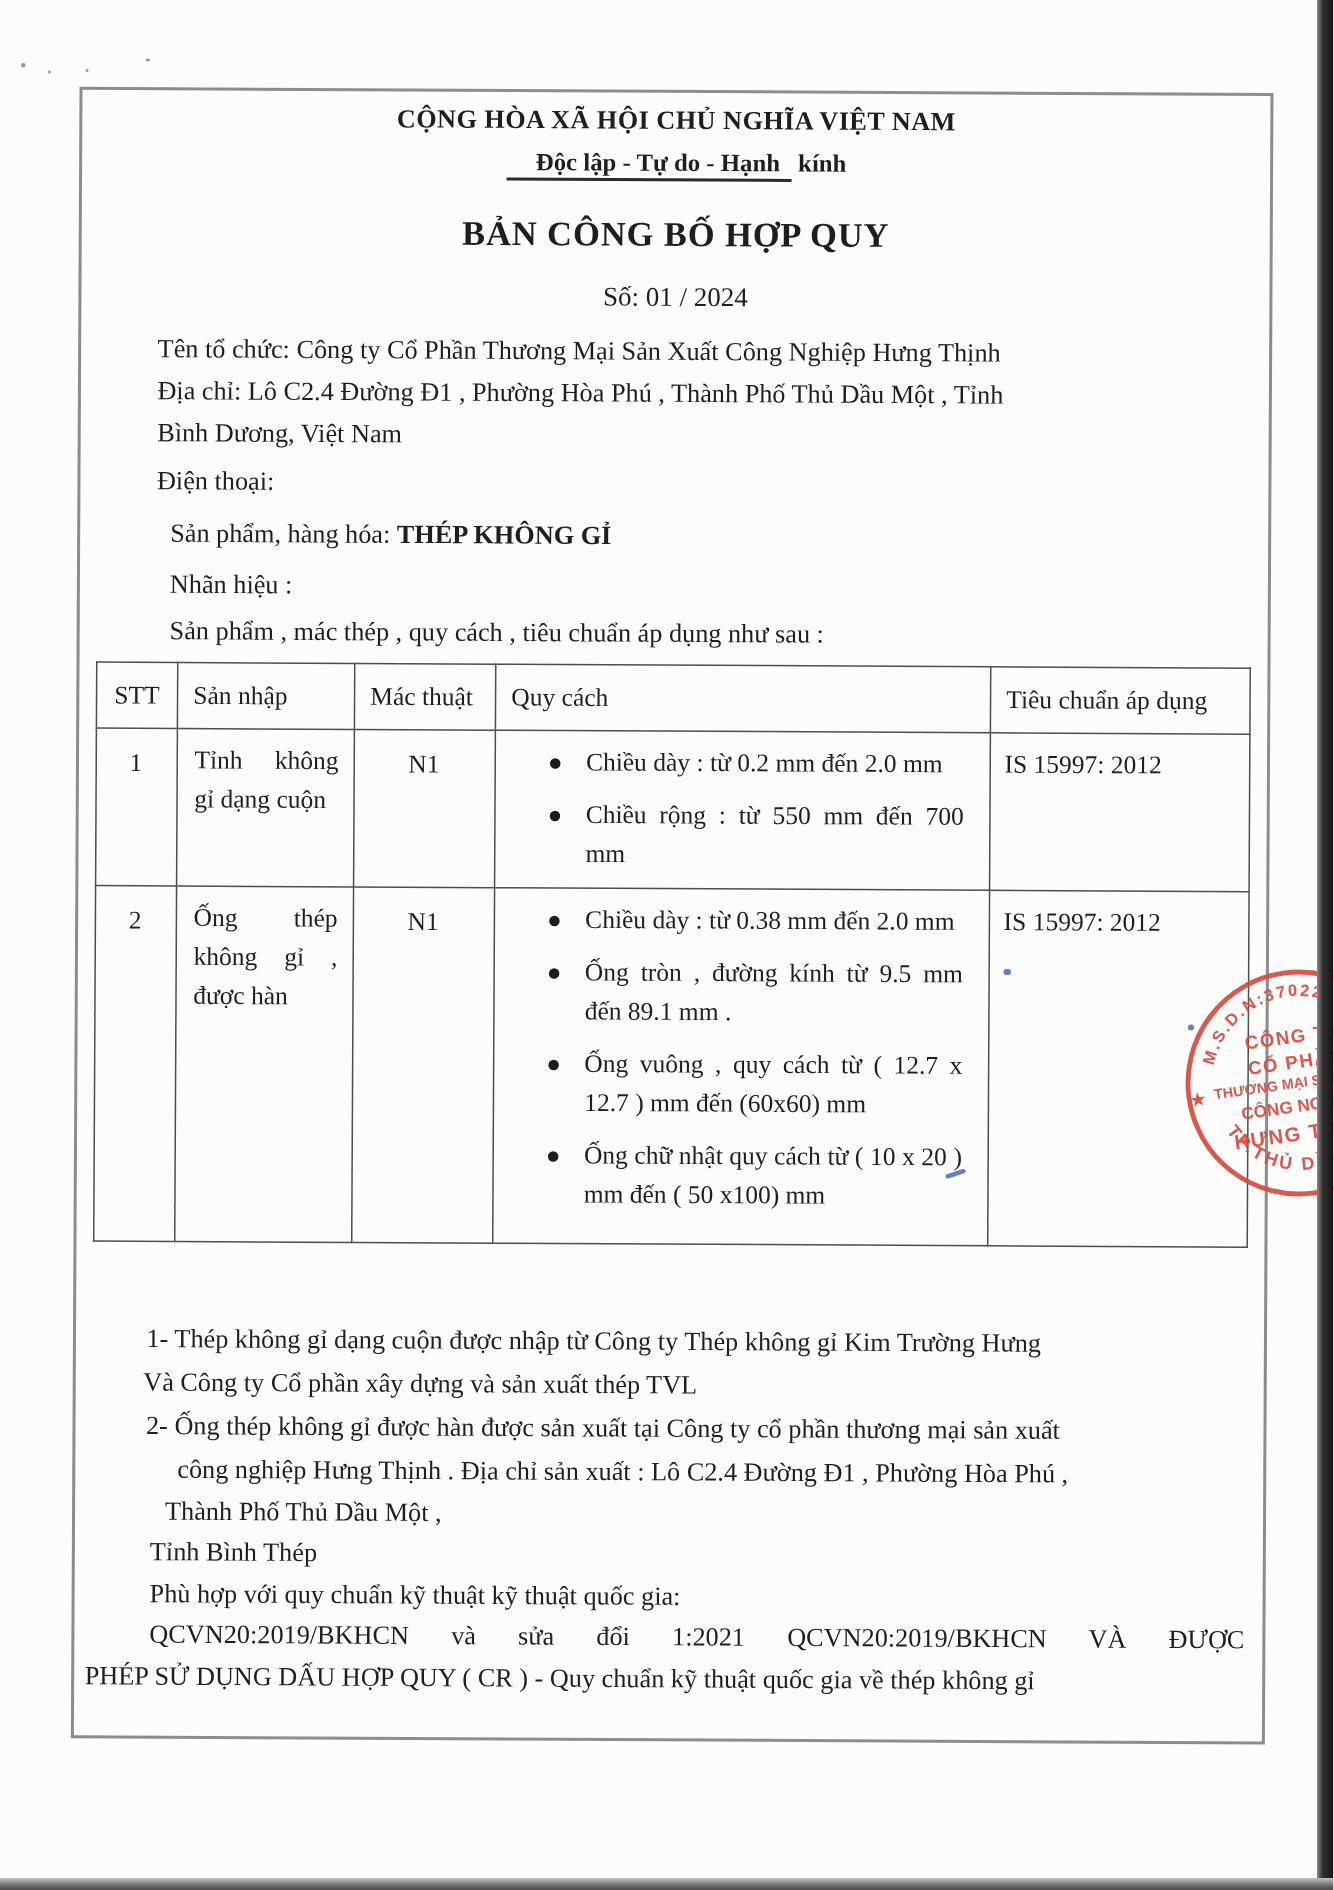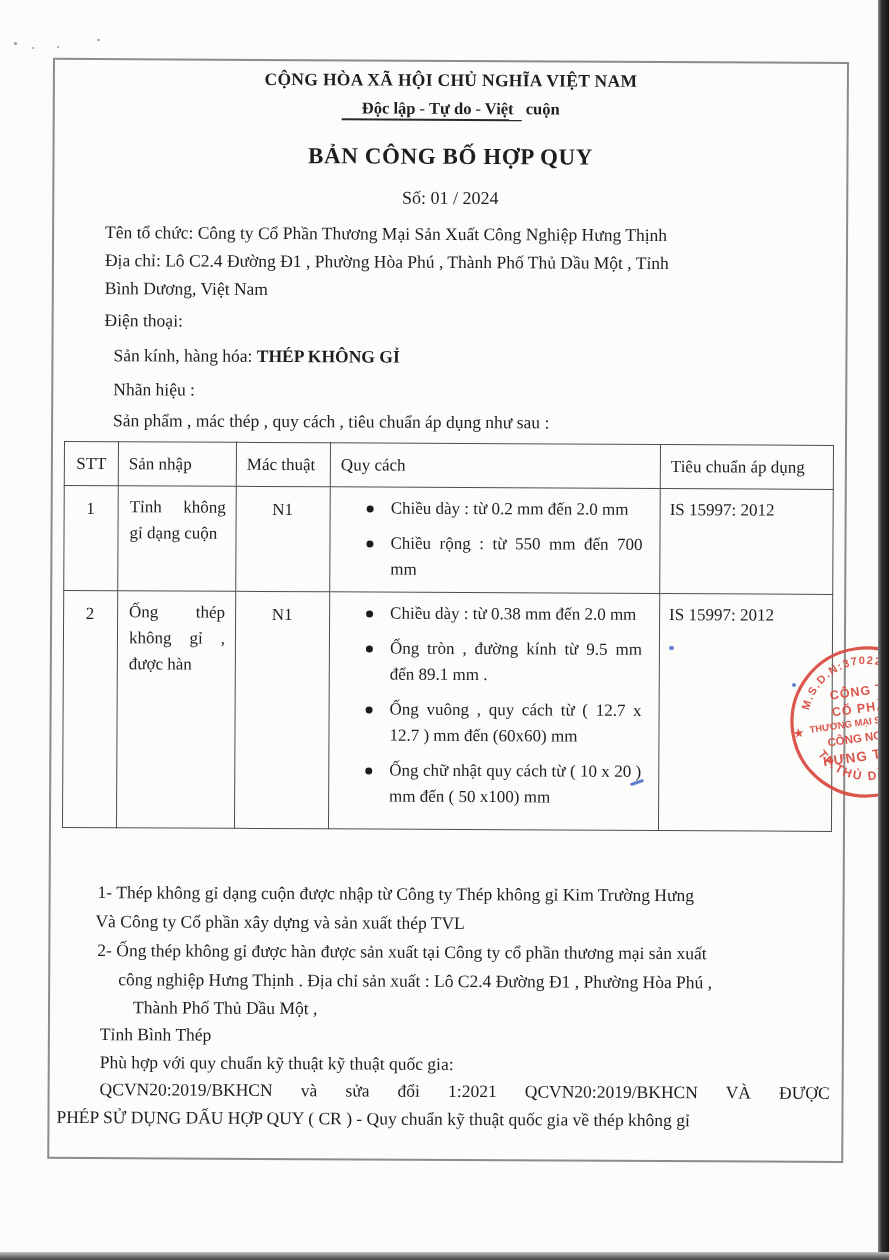--- a/index.html
+++ b/index.html
@@ -69,32 +69,32 @@
   <div class="speckle" style="left:57px;top:46px;width:2px;height:2px;"></div>
 
   <div class="pen-mark" style="left:669px;top:646px;width:5px;height:4px;"></div>
   <div class="pen-mark" style="left:792px;top:683px;width:4px;height:4px;"></div>
   <div class="pen-mark" style="left:630px;top:781px;width:14px;height:3px;transform:rotate(-18deg);"></div>
 
   <div class="frame">
 
     <div class="abs center republic">CỘNG HÒA XÃ HỘI CHỦ NGHĨA VIỆT NAM</div>
     <div class="abs center motto">
-      <span class="u">Độc lập - Tự do - Việt</span>
-      <span>cuộn</span>
+      <span class="u">Độc lập - Tự do - Hạnh</span>
+      <span>kính</span>
     </div>
     <div class="abs center doc-title">BẢN CÔNG BỐ HỢP QUY</div>
     <div class="abs center doc-number">Số: 01 / 2024</div>
 
     <div class="info-line" style="top:158px;">Tên tổ chức: Công ty Cổ Phần Thương Mại Sản Xuất Công Nghiệp Hưng Thịnh</div>
     <div class="info-line" style="top:186px;">Địa chỉ: Lô C2.4 Đường Đ1 , Phường Hòa Phú , Thành Phố Thủ Dầu Một , Tỉnh</div>
     <div class="info-line" style="top:214px;">Bình Dương, Việt Nam</div>
     <div class="info-line" style="top:246px;">Điện thoại:</div>
     <div class="info-line indent" style="top:281px;">
-      <span>Sản kính, hàng hóa: </span><span class="bold">THÉP KHÔNG GỈ</span>
+      <span>Sản phẩm, hàng hóa: </span><span class="bold">THÉP KHÔNG GỈ</span>
     </div>
     <div class="info-line indent" style="top:315px;">Nhãn hiệu :</div>
     <div class="info-line indent" style="top:346px;">Sản phẩm , mác thép , quy cách , tiêu chuẩn áp dụng như sau :</div>
 
     <table class="spec-table">
       <colgroup>
         <col style="width:54px">
           <col style="width:118px">
           <col style="width:94px">
           <col style="width:330px">
@@ -150,21 +150,21 @@
           </td>
           <td class="cell-standard">IS 15997: 2012</td>
         </tr>
       </tbody>
     </table>
 
     <div class="note-line" style="top:818px;left:47px;">1- Thép không gỉ dạng cuộn được nhập từ Công ty Thép không gỉ Kim Trường Hưng</div>
     <div class="note-line" style="top:847px;left:45px;">Và Công ty Cổ phần xây dựng và sản xuất thép TVL</div>
     <div class="note-line" style="top:876px;left:47px;">2- Ống thép không gỉ được hàn được sản xuất tại Công ty cổ phần thương mại sản xuất</div>
     <div class="note-line" style="top:905px;left:68px;">công nghiệp Hưng Thịnh . Địa chỉ sản xuất : Lô C2.4 Đường Đ1 , Phường Hòa Phú ,</div>
-    <div class="note-line" style="top:933px;left:83px;">Thành Phố Thủ Dầu Một ,</div>
+    <div class="note-line" style="top:933px;left:60px;">Thành Phố Thủ Dầu Một ,</div>
     <div class="note-line" style="top:960px;left:50px;">Tỉnh Bình Thép</div>
     <div class="note-line" style="top:988px;left:50px;">Phù hợp với quy chuẩn kỹ thuật kỹ thuật quốc gia:</div>
     <div class="note-line note-just" style="top:1015px;left:50px;width:730px;">QCVN20:2019/BKHCN và sửa đổi 1:2021 QCVN20:2019/BKHCN VÀ ĐƯỢC</div>
     <div class="note-line" style="top:1043px;left:7px;">PHÉP SỬ DỤNG DẤU HỢP QUY ( CR ) -  Quy chuẩn kỹ thuật quốc gia về thép không gỉ</div>
 
   </div>
 
   <svg class="stamp stamp-svg" viewBox="0 0 200 200">
     <g transform="rotate(-8 100 100)">
       <circle cx="100" cy="100" r="74" fill="none" stroke="currentColor" stroke-width="3.2"></circle>

